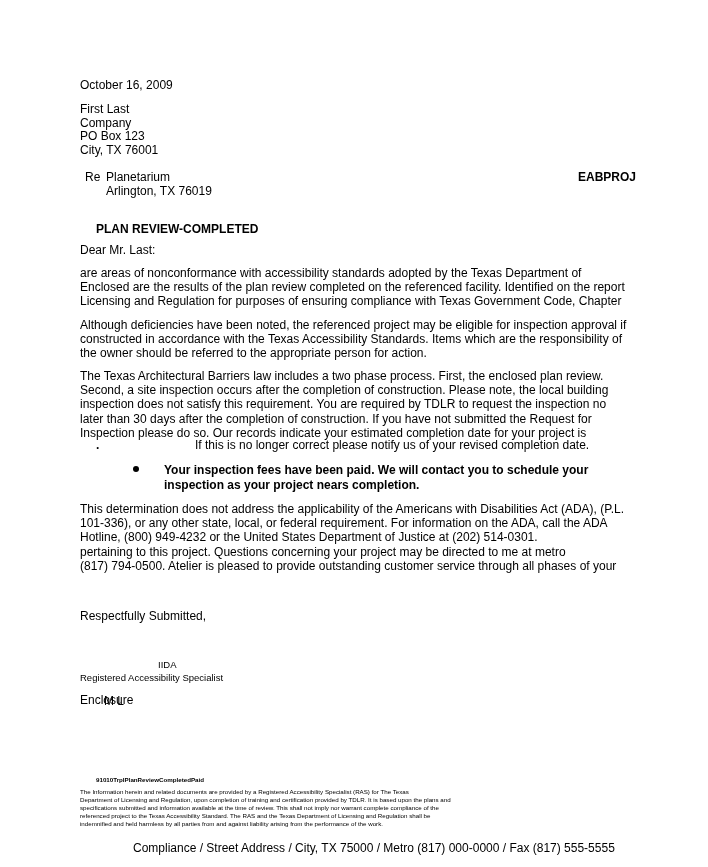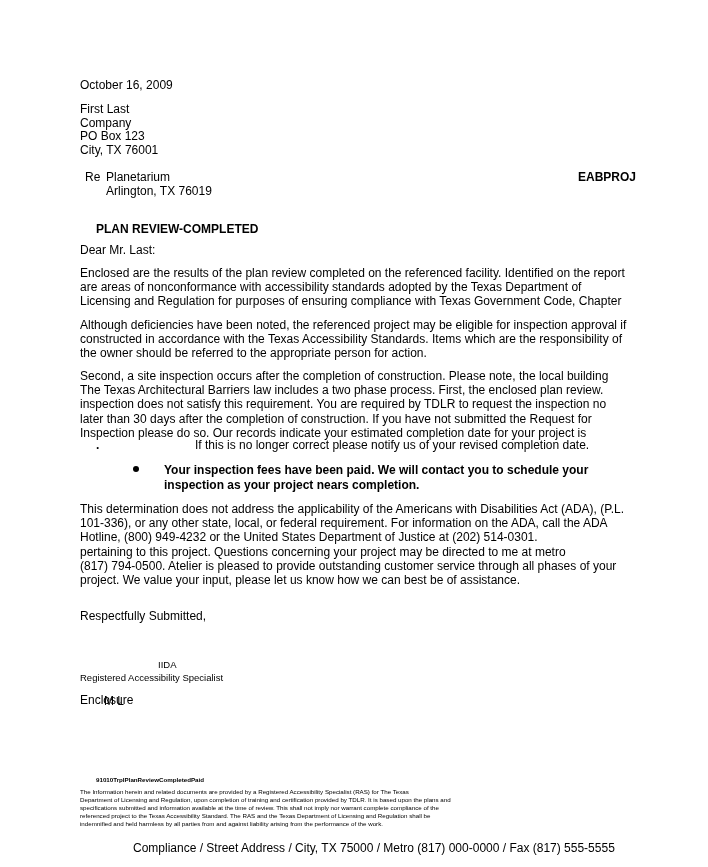--- a/index.html
+++ b/index.html
@@ -34,34 +34,34 @@
     <div class="abs" style="left:85px; top:170px;">Re</div>
     <div class="abs" style="left:106px; top:170px;">Planetarium</div>
     <div class="abs" style="left:106px; top:184px;">Arlington, TX  76019</div>
     <div class="abs bold" style="left:562px; top:170px;">EABPROJ</div>
   </div>
 
   <div class="abs bold" style="left:80px; top:222px;">PLAN REVIEW-COMPLETED</div>
   <div class="abs" style="left:80px; top:243px;">Dear Mr. Last:</div>
 
   <div class="para" style="top:266px;">
+    <span class="ln">are areas of nonconformance with accessibility standards adopted by the Texas Department of</span>
     <span class="ln">Enclosed are the results of the plan review completed on the referenced facility.  Identified on the report</span>
-    <span class="ln">are areas of nonconformance with accessibility standards adopted by the Texas Department of</span>
     <span class="ln">Licensing and Regulation for purposes of ensuring compliance with Texas Government Code, Chapter</span>
   </div>
 
   <div class="para" style="top:318px;">
     <span class="ln">Although deficiencies have been noted, the referenced project may be eligible for inspection approval if</span>
     <span class="ln">constructed in accordance with the Texas Accessibility Standards. Items which are the responsibility of</span>
     <span class="ln">the owner should be referred to the appropriate person for action.</span>
   </div>
 
   <div class="para" style="top:369px;">
+    <span class="ln">The Texas Architectural Barriers law includes a two phase process.  First, the enclosed plan review.</span>
     <span class="ln">Second, a site inspection occurs after the completion of construction.  Please note, the local building</span>
-    <span class="ln">The Texas Architectural Barriers law includes a two phase process.  First, the enclosed plan review.</span>
     <span class="ln">inspection does not satisfy this requirement.  You are required by TDLR to request the inspection no</span>
     <span class="ln">later than 30 days after the completion of construction.  If you have not submitted the Request for</span>
     <span class="ln">Inspection please do so.  Our records indicate your estimated completion date for your project is</span>
   </div>
   <div class="abs bold" style="left:80px; top:438px;">.</div>
   <div class="abs" style="left:195px; top:438px;">If this is no longer correct please notify us of your revised completion date.</div>
 
   <div>
     <span class="bullet-dot"></span>
     <div class="abs bold" style="left:148px; top:463px;">Your inspection fees have been paid.  We will contact you to schedule your</div>
@@ -70,21 +70,20 @@
 
   <div class="para" style="top:502px;">
     <span class="ln">This determination does not address the applicability of the Americans with Disabilities Act (ADA), (P.L.</span>
     <span class="ln">101-336), or any other state, local, or federal requirement.  For information on the ADA, call the ADA</span>
     <span class="ln">Hotline, (800) 949-4232 or the United States Department of Justice at (202) 514-0301.</span>
   </div>
 
   <div class="para" style="top:545px;">
     <span class="ln">pertaining to this project. Questions concerning your project may be directed to me at metro</span>
     <span class="ln">(817) 794-0500.  Atelier is pleased to provide outstanding customer service through all phases of your</span>
-    <span class="ln">project.  We value your input, please let us know how we can best be of assistance.</span>
   </div>
 
   <div class="abs" style="left:80px; top:609px;">Respectfully Submitted,</div>
 
   <div>
     <div class="abs" style="left:80px; top:694px;margin-left:24px;">M L</div>
     <div class="abs small" style="left:158px; top:659px;">IIDA</div>
     <div class="abs small" style="left:80px; top:672px;">Registered Accessibility Specialist</div>
   </div>
 

